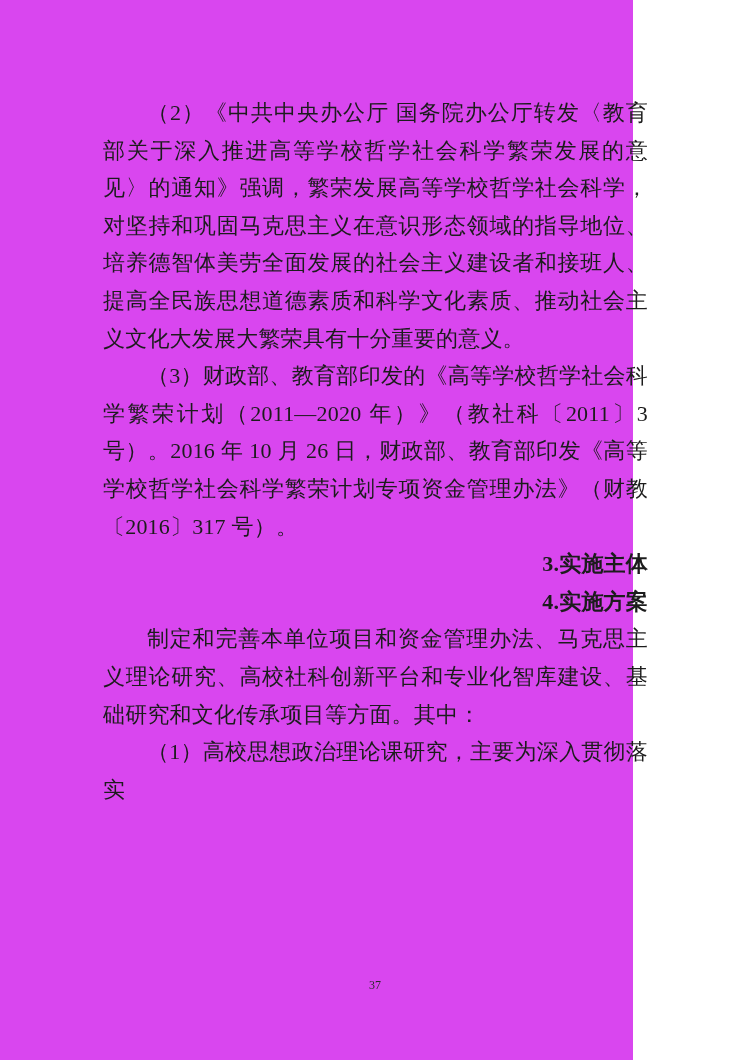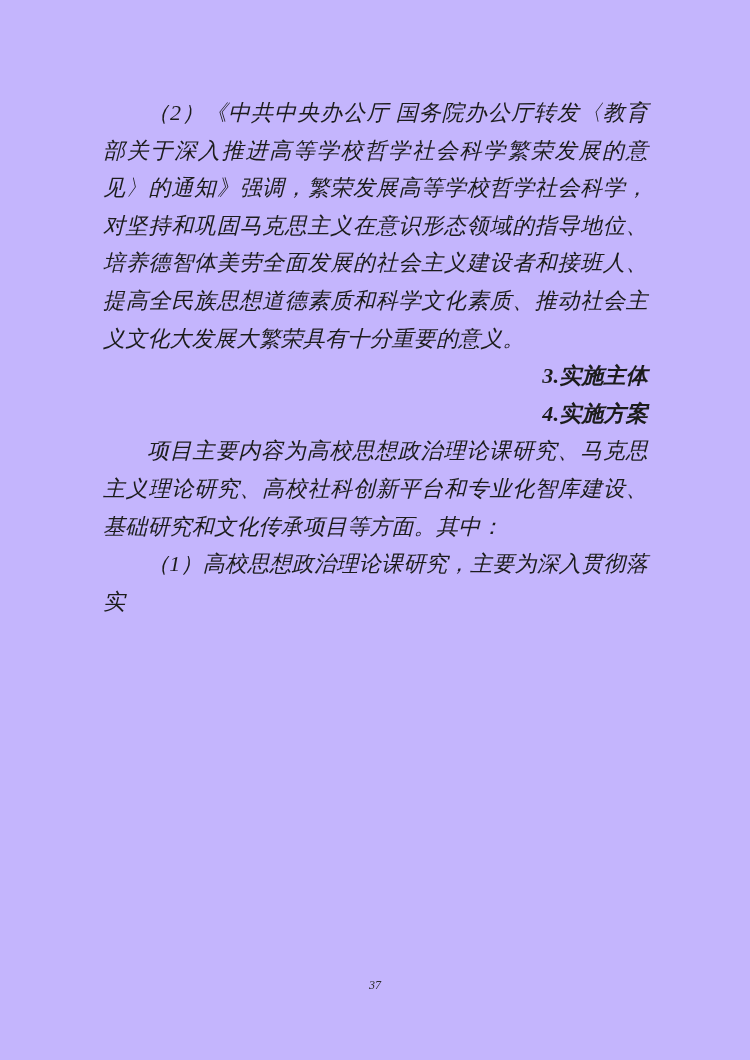--- a/index.html
+++ b/index.html
@@ -11,24 +11,23 @@
     width: 750px;
     height: 1060px;
     position: relative;
     font-family: "Liberation Serif", "DejaVu Serif", serif;
     overflow: hidden;
   }
   .page {
     position: absolute;
     left: 0;
     top: 0;
-    width: 750px;
+    width: 633px;
     height: 1060px;
-    background: #c4b5fd;
-    font-style: italic;
+    background: #d946ef;
   }
   .content {
     position: absolute;
     left: 103px;
     top: 94px;
     width: 545px;
     font-size: 22px;
     line-height: 37.6px;
     color: #1c1c1c;
     text-align: justify;
@@ -55,20 +54,21 @@
     color: #2a2a2a;
     font-family: "Liberation Serif", "DejaVu Serif", serif;
   }
 </style>
 </head>
 <body>
 
 <div class="page">
   <div class="content">
     <p class="para">（2）《中共中央办公厅 国务院办公厅转发〈教育部关于深入推进高等学校哲学社会科学繁荣发展的意见〉的通知》强调，繁荣发展高等学校哲学社会科学，对坚持和巩固马克思主义在意识形态领域的指导地位、培养德智体美劳全面发展的社会主义建设者和接班人、提高全民族思想道德素质和科学文化素质、推动社会主义文化大发展大繁荣具有十分重要的意义。</p>
+    <p class="para">（3）财政部、教育部印发的《高等学校哲学社会科学繁荣计划（2011—2020 年）》（教社科〔2011〕3 号）。2016 年 10 月 26 日，财政部、教育部印发《高等学校哲学社会科学繁荣计划专项资金管理办法》（财教〔2016〕317 号）。</p>
     <p class="para heading">3.实施主体</p>
     <p class="para heading">4.实施方案</p>
-    <p class="para">项目主要内容为高校思想政治理论课研究、马克思主义理论研究、高校社科创新平台和专业化智库建设、基础研究和文化传承项目等方面。其中：</p>
+    <p class="para">制定和完善本单位项目和资金管理办法、马克思主义理论研究、高校社科创新平台和专业化智库建设、基础研究和文化传承项目等方面。其中：</p>
     <p class="para">（1）高校思想政治理论课研究，主要为深入贯彻落实</p>
   </div>
 
   <div class="page-number">37</div>
 </div>
 
 </body></html>

